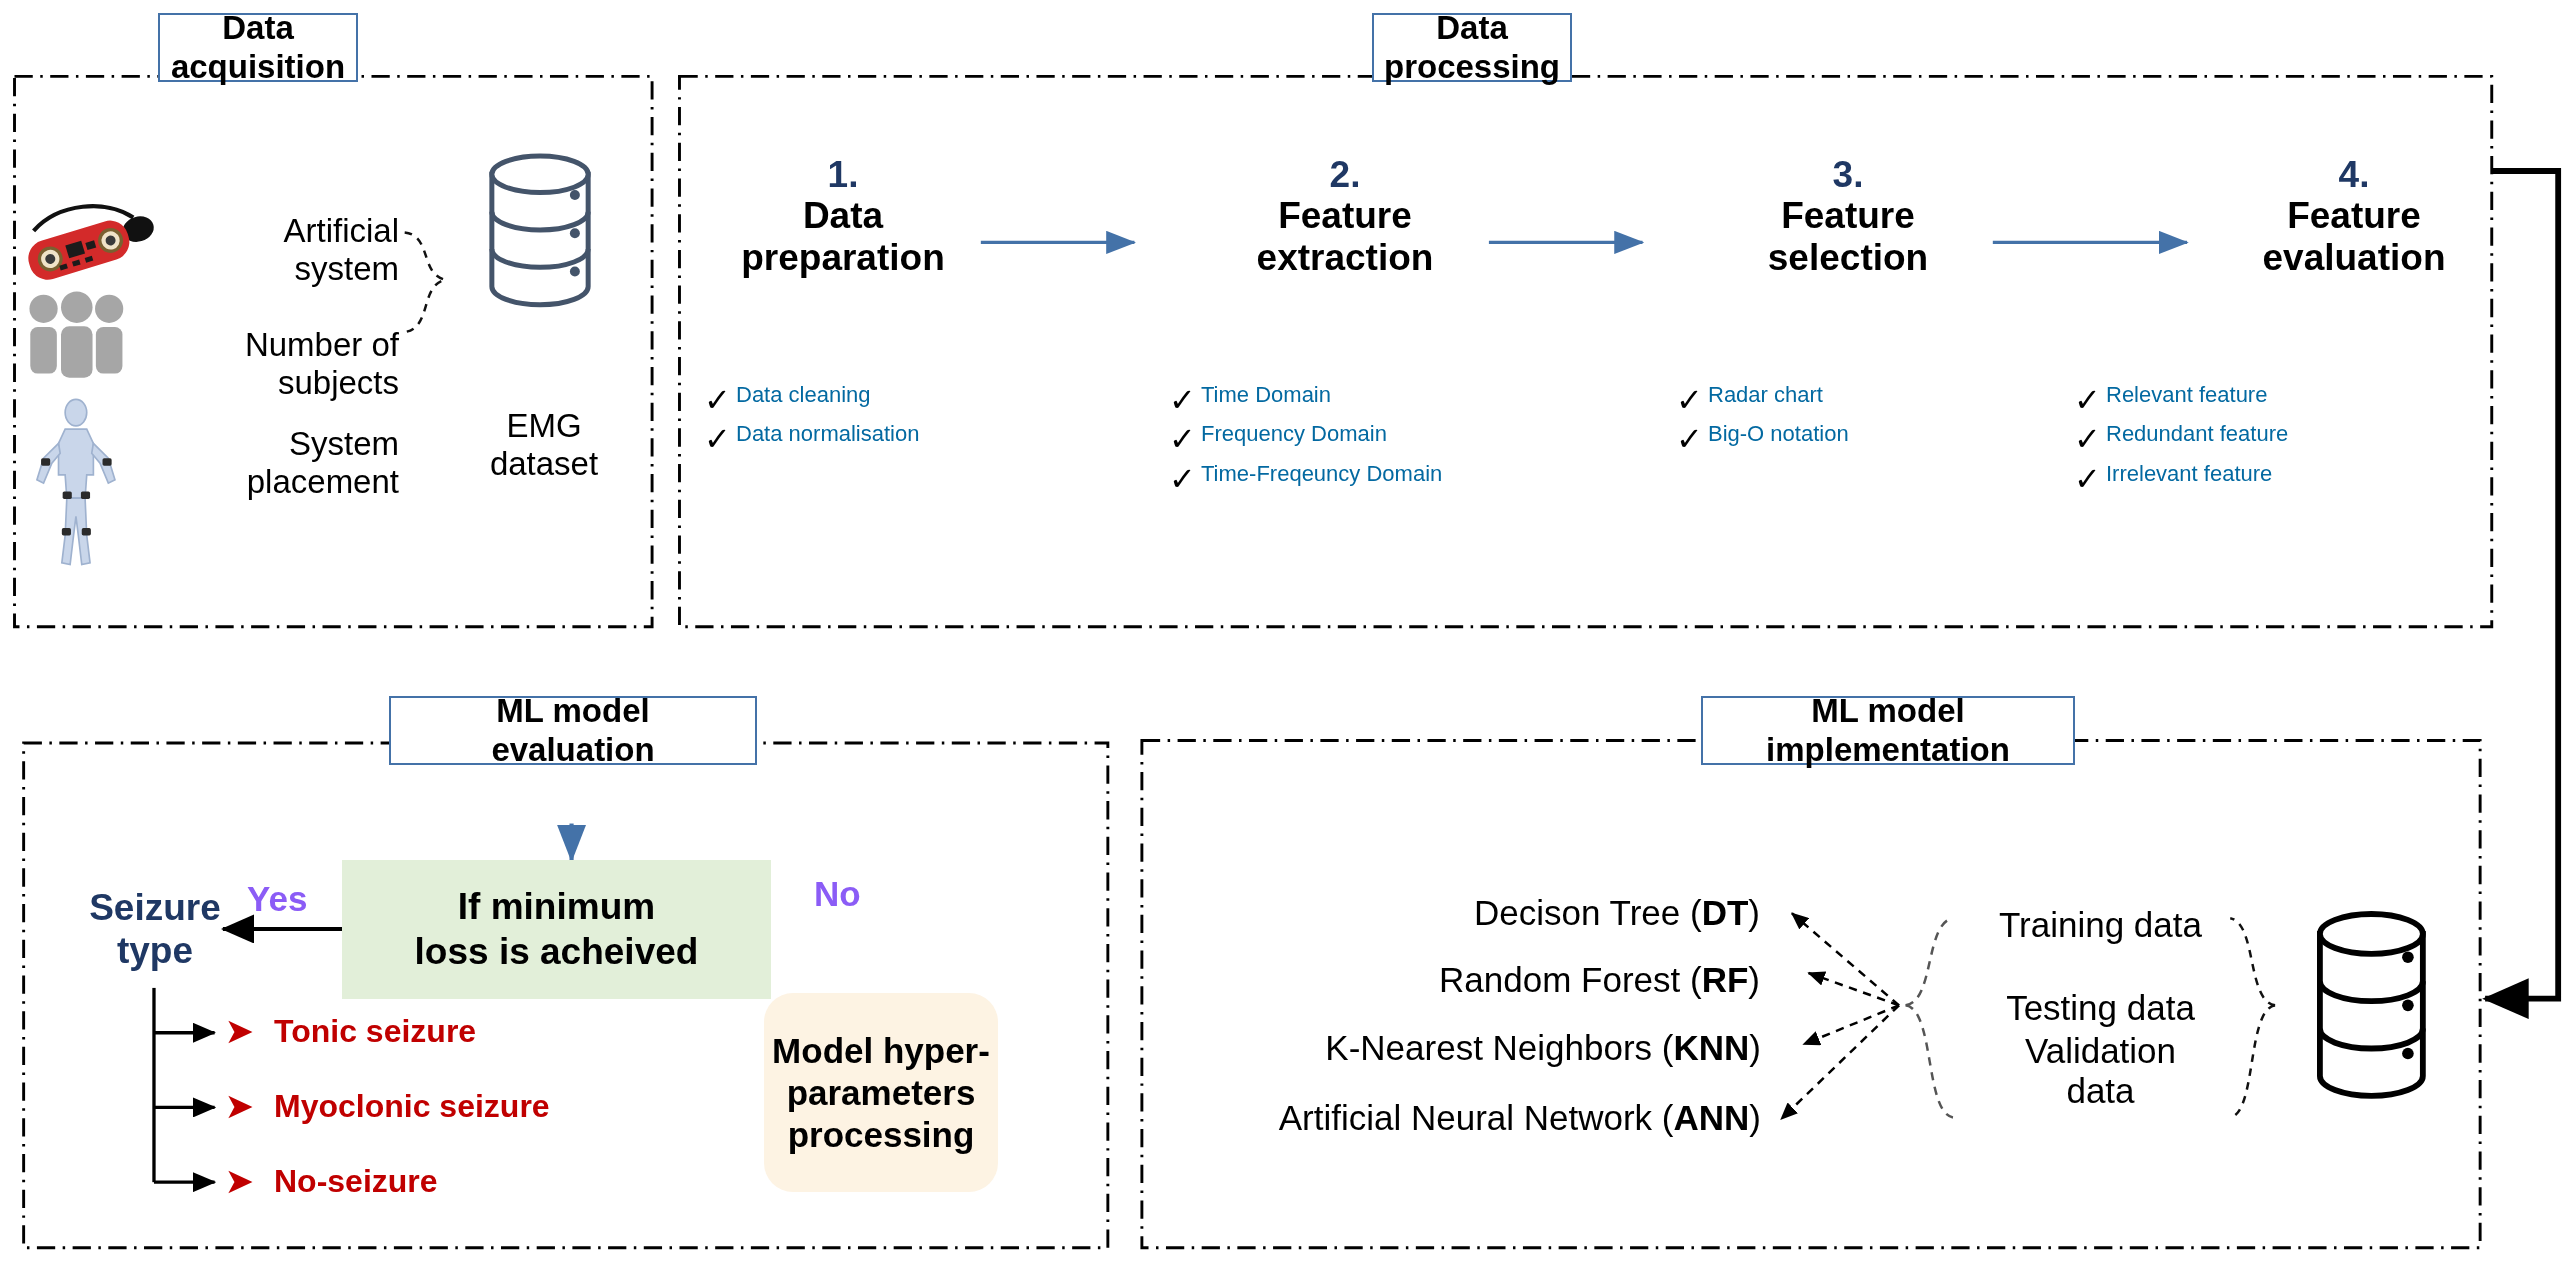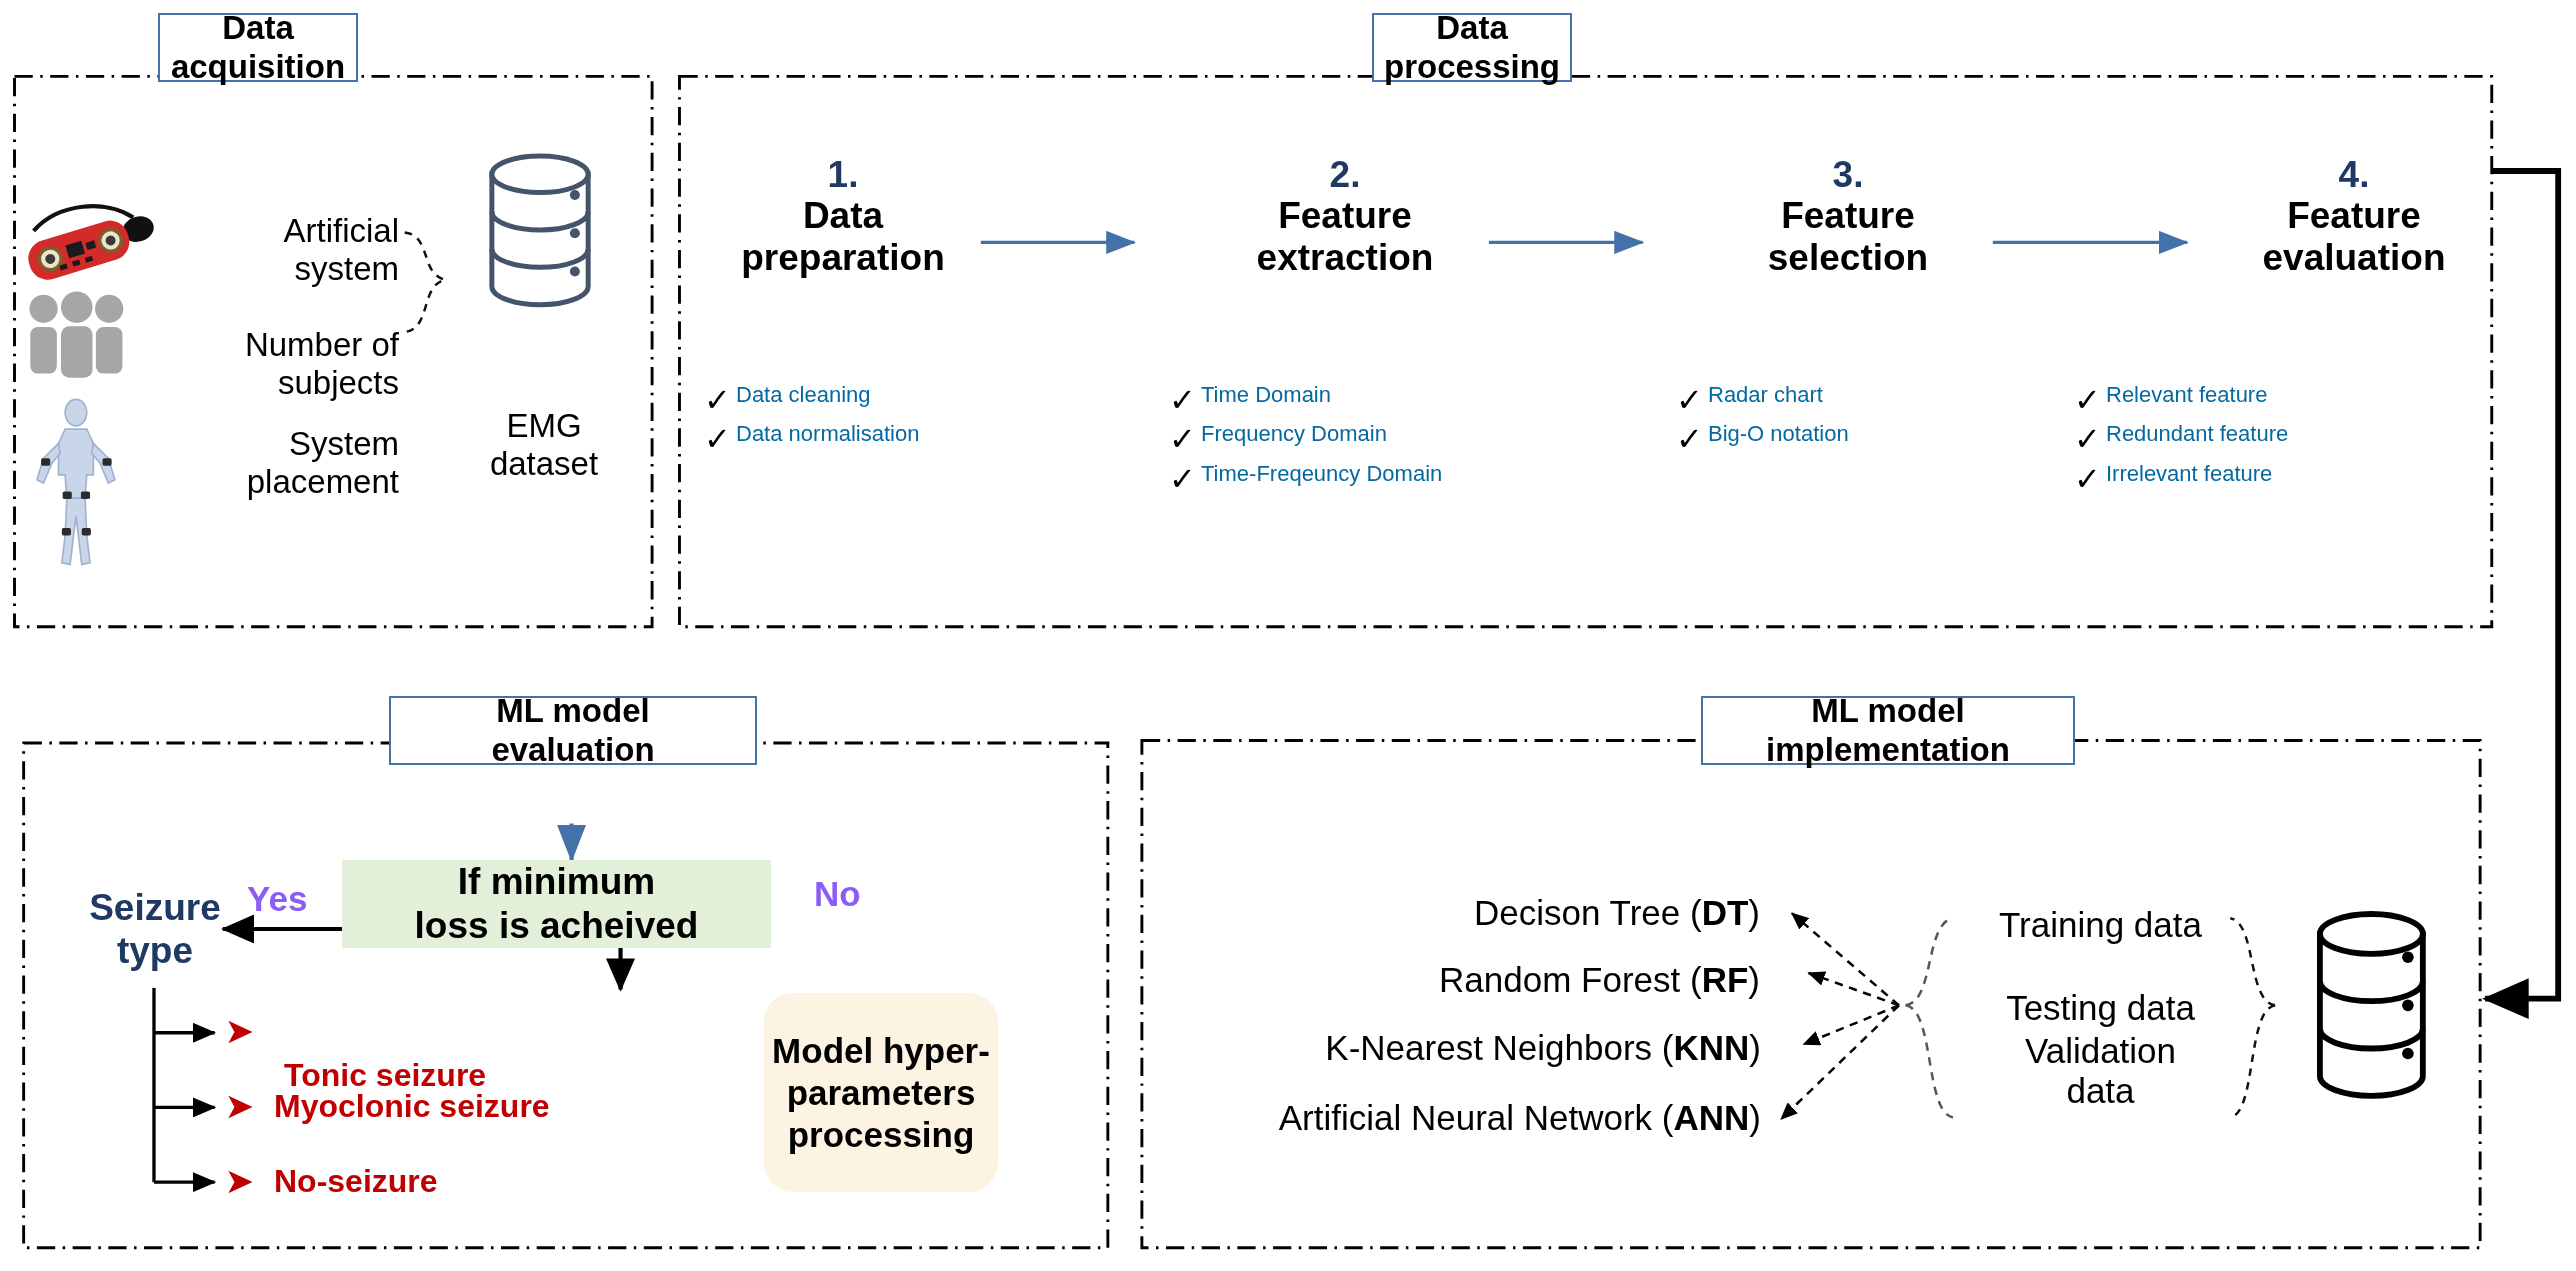--- a/index.html
+++ b/index.html
@@ -290,38 +290,38 @@
     <div class="crow">
         <span class="ck">✓</span>
         <span class="ctx">Redundant feature</span>
       </div>
     <div class="crow">
         <span class="ck">✓</span>
         <span class="ctx">Irrelevant feature</span>
       </div>
   </div>
 
-  <div class="greenbox" style="left:342px;top:860px;width:429px;height:88px;font-size:37px;">
+  <div class="greenbox" style="left:342px;top:860px;width:429px;height:139px;font-size:37px;">
     <span>
       <span>If minimum</span><br>
       <span>loss is acheived</span>
     </span>
   </div>
 
   <div class="bold-lbl" style="left:247px;top:879px;font-size:35px;">Yes</div>
 
   <div class="bold-lbl" style="left:777px;top:874px;font-size:35px;margin-left:37px;">No</div>
 
   <div class="navy-lbl" style="left:51px;top:887px;width:208px;font-size:37px;">
     <span>Seizure</span><br>
     <span>type</span>
   </div>
 
   <div class="arrowhead-red" style="left:226px;top:1012px;">➤</div>
-  <div class="seizure-item" style="left:284px;top:1013px;margin-top:44px;">Tonic seizure</div>
+  <div class="seizure-item" style="left:274px;top:1013px;">Tonic seizure</div>
 
   <div class="arrowhead-red" style="left:226px;top:1087px;">➤</div>
   <div class="seizure-item" style="left:274px;top:1088px;">Myoclonic seizure</div>
 
   <div class="arrowhead-red" style="left:226px;top:1162px;">➤</div>
   <div class="seizure-item" style="left:274px;top:1163px;">No-seizure</div>
 
   <div class="creambox" style="left:764px;top:993px;width:234px;height:199px;font-size:35px;border-radius:29px;">
     <span>
       <span>Model hyper-</span><br>

